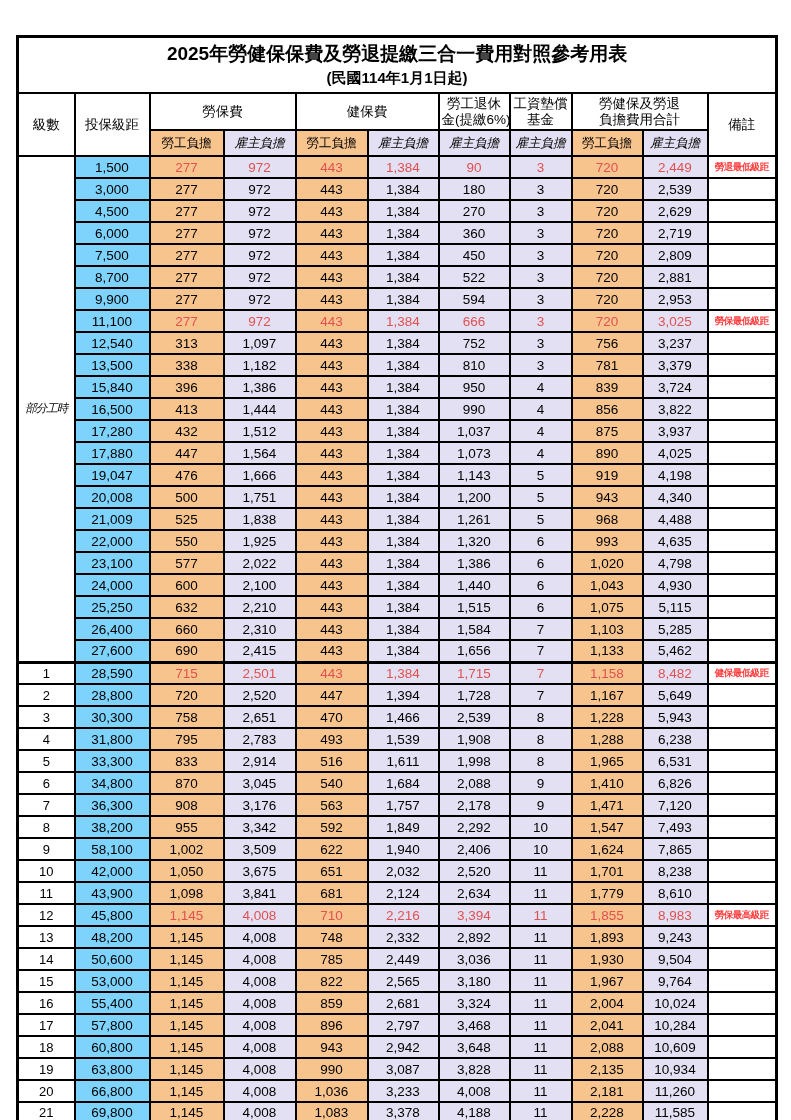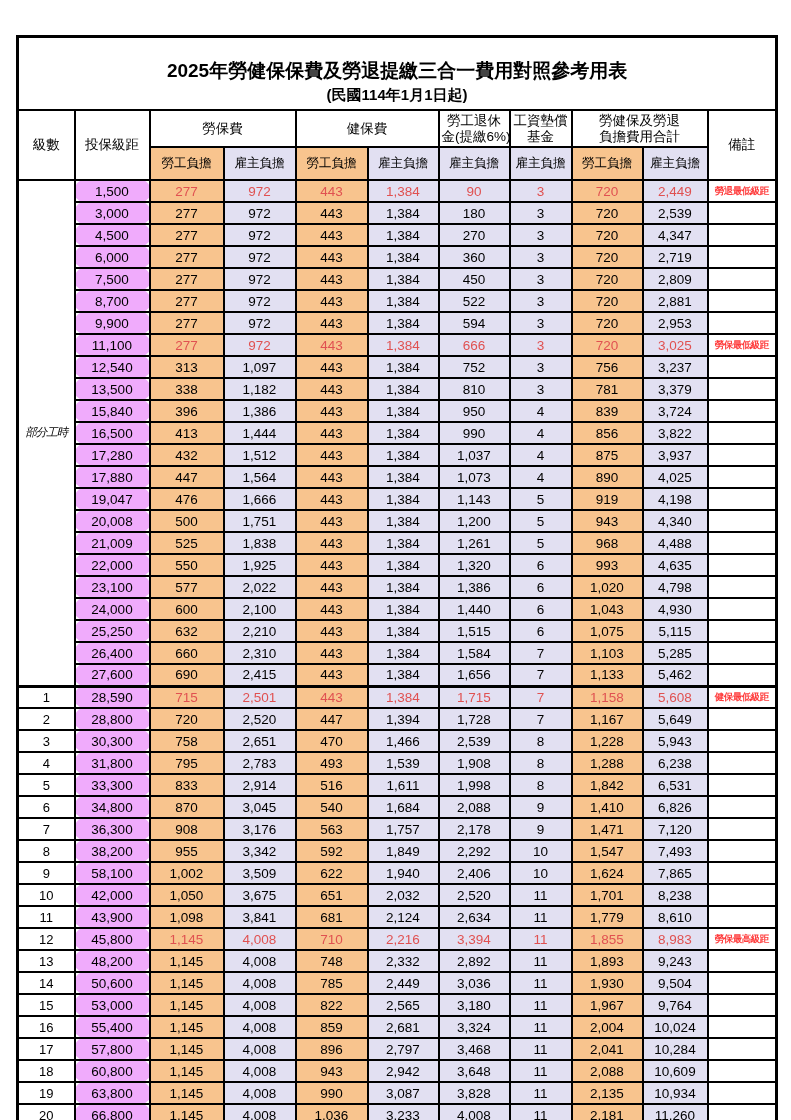--- a/index.html
+++ b/index.html
@@ -19,34 +19,34 @@
   td, th {
     border:2px solid #000;
     padding:0 2px;
     text-align:center;
     vertical-align:middle;
     overflow:hidden;
     white-space:nowrap;
     font-weight:normal;
   }
   
-  .title-cell { padding:20px 0 4px 0; }
+  .title-cell { padding:3px 0 4px 0; }
   .title-main { font-size:19px; font-weight:bold; line-height:26px; }
   .title-sub  { font-size:15px; font-weight:bold; line-height:21px; }
   
   .hrow1 th { font-size:13.5px; height:37px; line-height:16px; background:#fff; }
-  .hrow2 th { font-size:12.5px; height:33px; }
+  .hrow2 th { font-size:12.5px; height:26px; }
   .emp-bg { background:#F8C48E; }
-  .er-bg  { background:#E2E0F2; }
+  .er-bg  { background:#E2E0F2;font-style:italic; }
   
   tbody tr { height:22px; }
   tbody td { font-size:13.5px; }
   .part-time-cell { font-size:11.5px; background:#fff; padding:0; letter-spacing:-1px;font-style:italic; }
   .level-cell  { background:#fff; font-size:13px; }
-  .salary-cell { background:#f0abfc;border-radius:9px; }
+  .salary-cell { background:#7dd3fc; }
   .num.emp { background:#F8C48E; }
   .num.er  { background:#E2E0F2; }
   .note-cell { background:#fff; font-size:9.5px; font-weight:bold; color:#FF3B3B; padding:0; letter-spacing:-0.5px; }
   .red-row .num { color:#E05151; }
   .bold-row .salary-cell { font-weight:normal; }
   .section-start td { border-top:3px solid #000; }
 </style>
 </head>
 <body>
 
@@ -121,21 +121,21 @@
         </tr>
         <tr class="">
           <td class="salary-cell">4,500</td>
           <td class="num emp">277</td>
           <td class="num er">972</td>
           <td class="num emp">443</td>
           <td class="num er">1,384</td>
           <td class="num er">270</td>
           <td class="num er">3</td>
           <td class="num emp">720</td>
-          <td class="num er">4,347</td>
+          <td class="num er">2,629</td>
           <td class="note-cell"></td>
         </tr>
         <tr class="">
           <td class="salary-cell">6,000</td>
           <td class="num emp">277</td>
           <td class="num er">972</td>
           <td class="num emp">443</td>
           <td class="num er">1,384</td>
           <td class="num er">360</td>
           <td class="num er">3</td>
@@ -374,21 +374,21 @@
         <tr class="red-row bold-row section-start">
           <td class="level-cell">1</td>
           <td class="salary-cell">28,590</td>
           <td class="num emp">715</td>
           <td class="num er">2,501</td>
           <td class="num emp">443</td>
           <td class="num er">1,384</td>
           <td class="num er">1,715</td>
           <td class="num er">7</td>
           <td class="num emp">1,158</td>
-          <td class="num er">5,608</td>
+          <td class="num er">8,482</td>
           <td class="note-cell">健保最低級距</td>
         </tr>
         <tr class="">
           <td class="level-cell">2</td>
           <td class="salary-cell">28,800</td>
           <td class="num emp">720</td>
           <td class="num er">2,520</td>
           <td class="num emp">447</td>
           <td class="num er">1,394</td>
           <td class="num er">1,728</td>
@@ -425,21 +425,21 @@
         </tr>
         <tr class="">
           <td class="level-cell">5</td>
           <td class="salary-cell">33,300</td>
           <td class="num emp">833</td>
           <td class="num er">2,914</td>
           <td class="num emp">516</td>
           <td class="num er">1,611</td>
           <td class="num er">1,998</td>
           <td class="num er">8</td>
-          <td class="num emp">1,842</td>
+          <td class="num emp">1,965</td>
           <td class="num er">6,531</td>
           <td class="note-cell"></td>
         </tr>
         <tr class="">
           <td class="level-cell">6</td>
           <td class="salary-cell">34,800</td>
           <td class="num emp">870</td>
           <td class="num er">3,045</td>
           <td class="num emp">540</td>
           <td class="num er">1,684</td>

